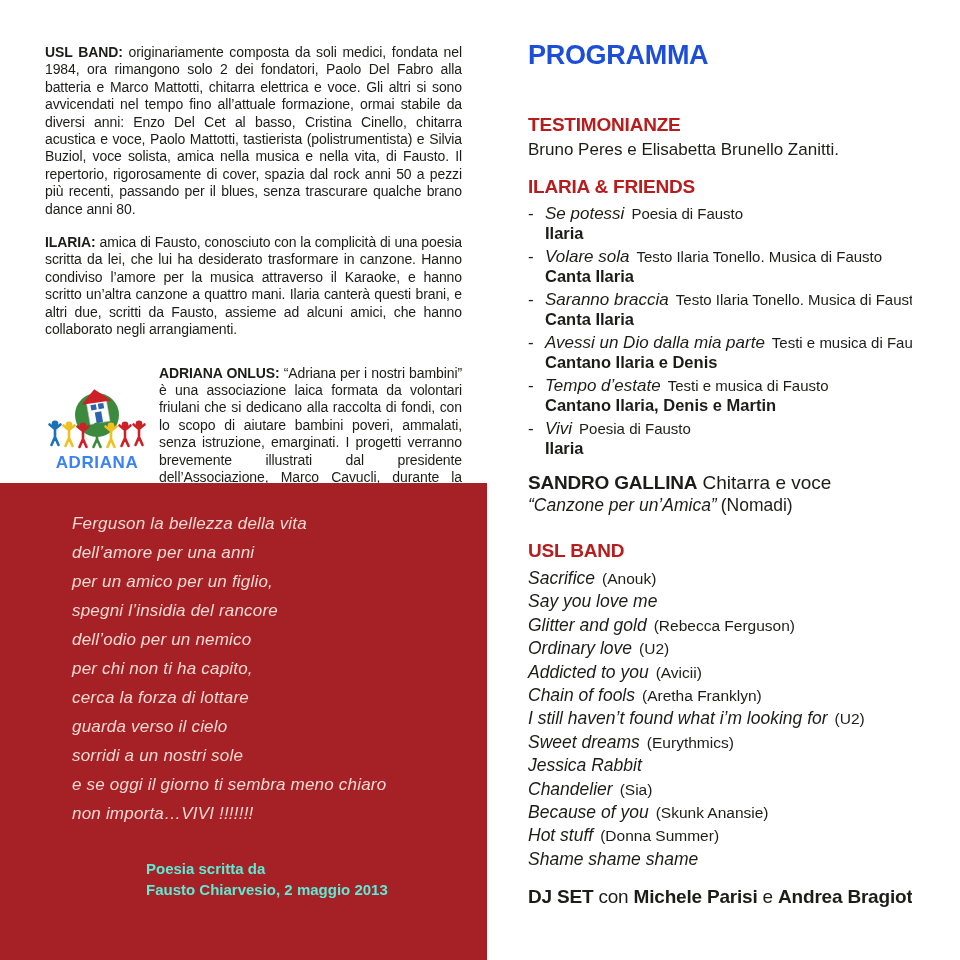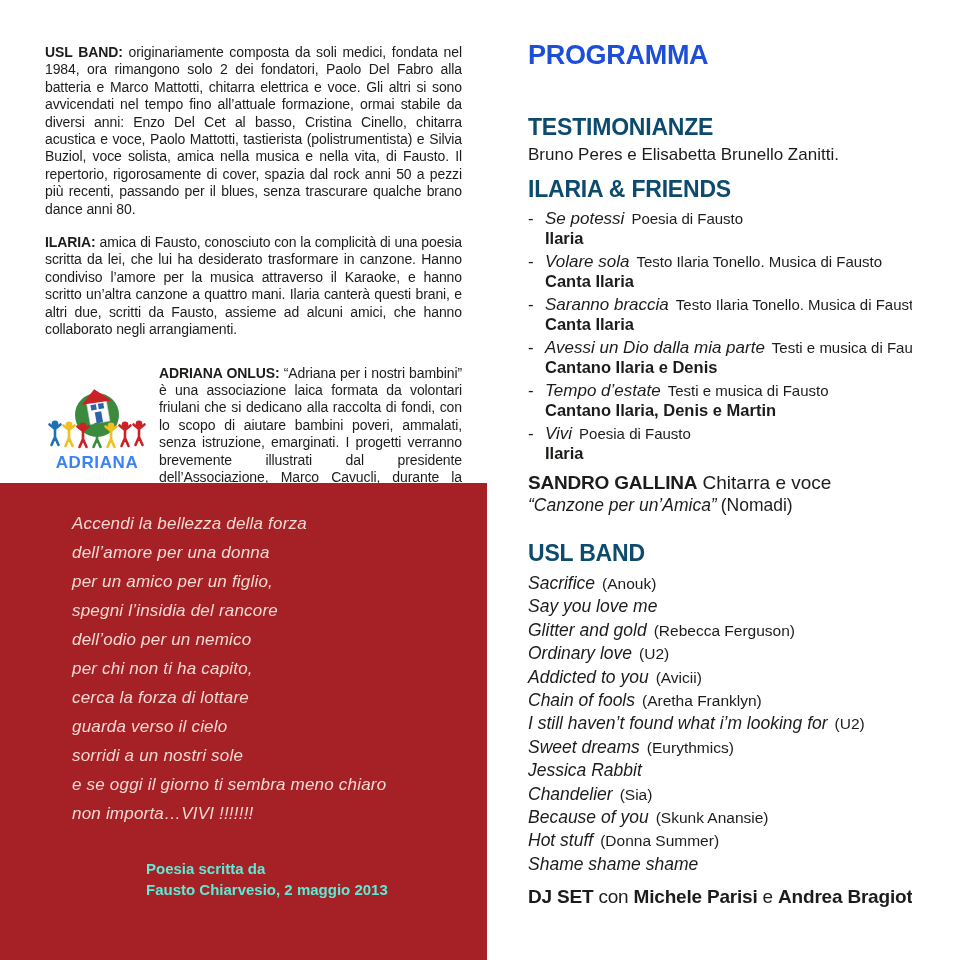--- a/index.html
+++ b/index.html
@@ -16,21 +16,21 @@
 
   
   .red-block{position:absolute;left:0;top:483px;width:487px;height:477px;background:#a52125;}
   .poem{position:absolute;left:72px;top:26px;font-style:italic;font-size:17px;line-height:29px;color:#f2d9d3;letter-spacing:0.2px;}
   .poem-credit{position:absolute;left:146px;top:376px;font-size:15px;line-height:20.5px;color:#5eead4;font-weight:bold;}
 
   
   .right-col{position:absolute;left:528px;top:0;width:424px;}
   .prog-title{position:absolute;left:0;top:40px;margin:0;font-size:27px;font-weight:700;color:#1d4ed8;letter-spacing:-0.3px;}
   .sec{position:absolute;left:0;}
-  .sec h2{margin:0;font-size:23px;font-weight:700;letter-spacing:-0.2px;color:#0c4a6e;}
+  .sec h2{margin:0;font-size:19px;font-weight:700;letter-spacing:-0.2px;color:#b91c1c;}
   .sec-test{top:114px;}
   .sub{font-size:17px;line-height:21px;margin-top:3px;}
   .sec-ilaria{top:176px;}
   .items{margin-top:6px;}
   .item{margin-bottom:4px;}
   .item .line1{font-size:17px;line-height:20px;}
   .item .line1 .dash{display:inline-block;width:17px;}
   .song-title{font-style:italic;}
   .credits{font-size:15px;margin-left:7px;}
   .performers{font-weight:700;font-size:16.5px;line-height:19px;padding-left:17px;}
@@ -94,22 +94,22 @@
           <g stroke="#cc2127">
                 <circle cx="92" cy="39" r="3.4" fill="#cc2127" stroke="none"></circle>
                 <path d="M92,42 V52 M92,44 L86.5,39.5 M92,44 L97.5,39.5 M92,52 L88.5,60 M92,52 L95.5,60"></path>
               </g>
         </g>
       </svg><span class="adriana-word">ADRIANA</span></span><b class="lead">ADRIANA ONLUS:</b> <span>“Adriana per i nostri bambini” è una associazione laica formata da volontari friulani che si dedicano alla raccolta di fondi, con lo scopo di aiutare bambini poveri, ammalati, senza istruzione, emarginati. I progetti verranno brevemente illustrati dal presidente dell’Associazione, Marco Cavucli, durante la serata.</span></p>
   </div>
 
   <div class="red-block">
     <div class="poem">
-      <div class="poem-line">Accendi la bellezza della forza</div>
-      <div class="poem-line">dell’amore per una donna</div>
+      <div class="poem-line">Ferguson la bellezza della vita</div>
+      <div class="poem-line">dell’amore per una anni</div>
       <div class="poem-line">per un amico per un figlio,</div>
       <div class="poem-line">spegni l’insidia del rancore</div>
       <div class="poem-line">dell’odio per un nemico</div>
       <div class="poem-line">per chi non ti ha capito,</div>
       <div class="poem-line">cerca la forza di lottare</div>
       <div class="poem-line">guarda verso il cielo</div>
       <div class="poem-line">sorridi a un nostri sole</div>
       <div class="poem-line">e se oggi il giorno ti sembra meno chiaro</div>
       <div class="poem-line">non importa…VIVI !!!!!!!</div>
     </div>

